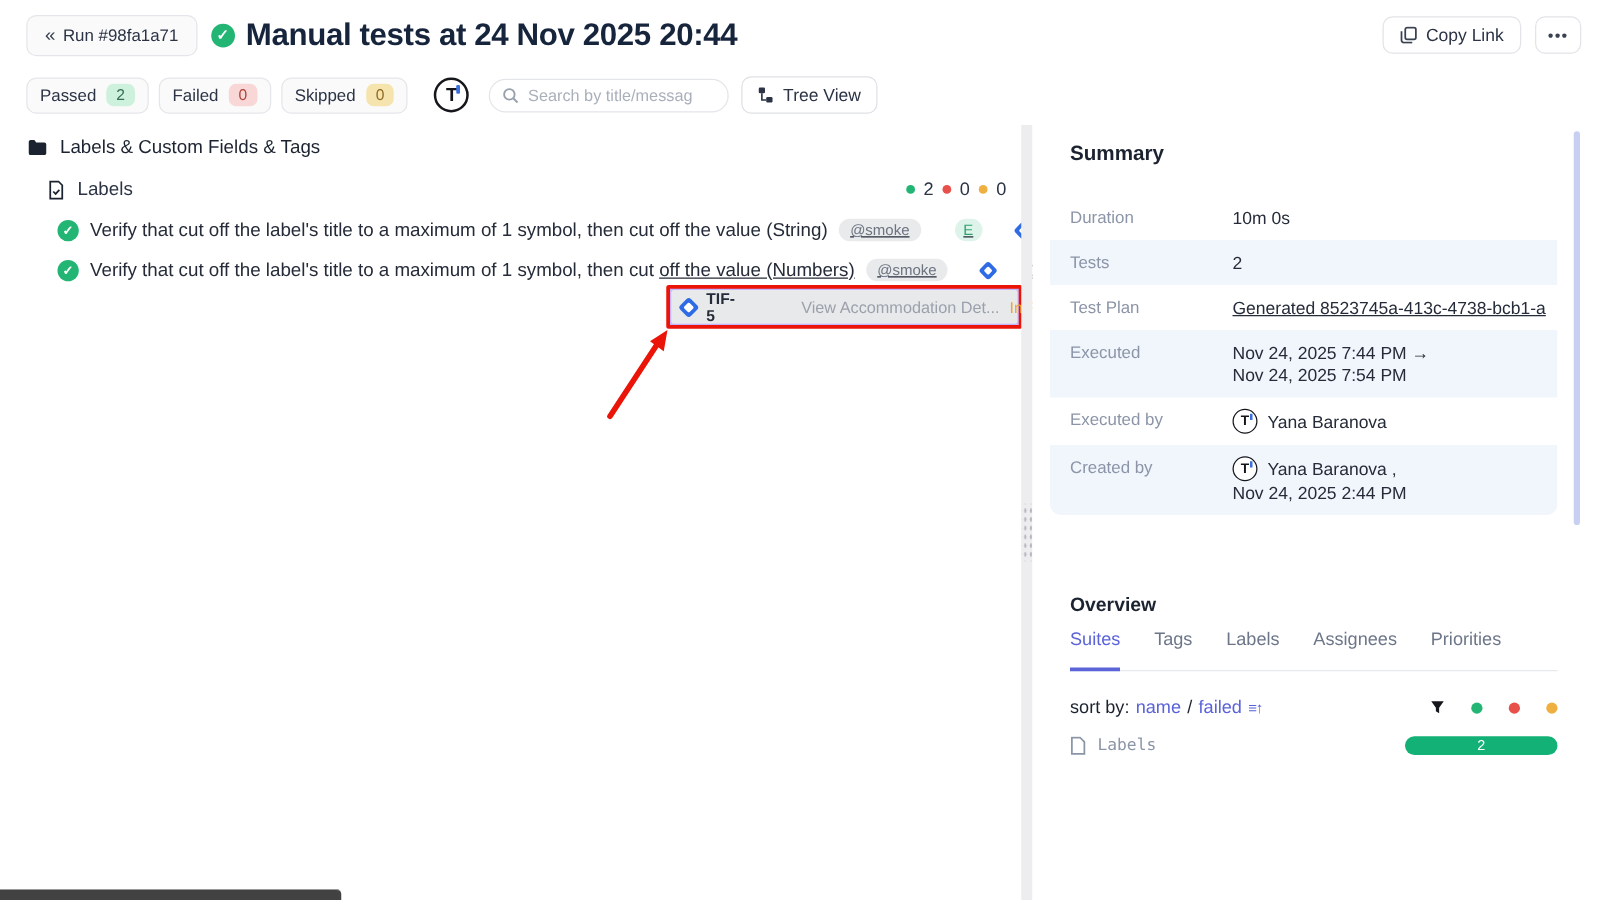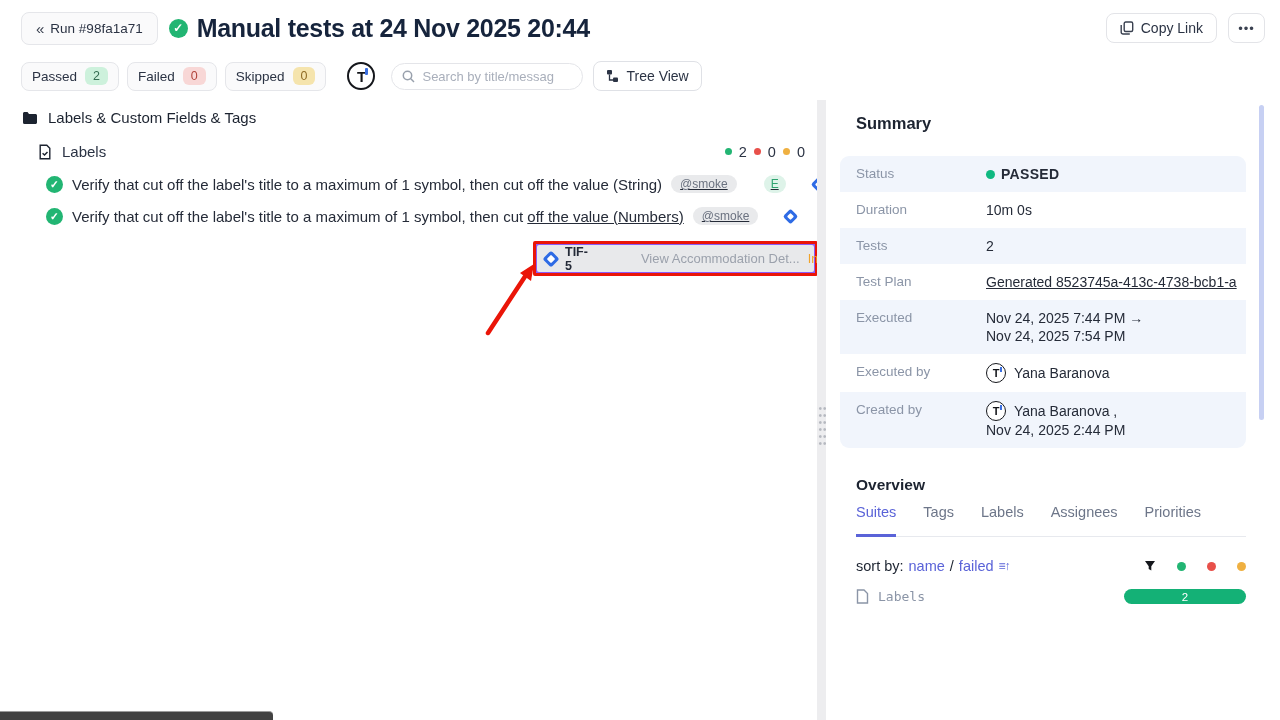--- a/index.html
+++ b/index.html
@@ -48,21 +48,21 @@
   .test-title { white-space:nowrap; }
   .u { text-decoration:underline; }
   .row-badges { margin-left:auto; display:flex; align-items:center; gap:27px;text-decoration:underline; }
   .tag-pill { background:#e9eaec; color:#6b7280; border-radius:9px; font-size:12px; padding:2px 9px; }
   .env-pill { background:#def3e9; color:#2fa370; border-radius:9px; font-size:12px; padding:2px 7px; font-weight:500; }
   .diamond { width:11px; height:11px; background:#2e6be5; border-radius:2.5px; transform:rotate(45deg); position:relative; flex:none; }
   .diamond::after { content:""; position:absolute; inset:3px; background:#fff; border-radius:1px; }
   .issue-count { font-size:14px; color:#3b4354; }
 
   
-  .anno-box { position:absolute; left:533px; top:241px; width:285px; height:35px; border:3px solid #ea1508; border-radius:2px; background:#8b5cf6; padding:1px; }
+  .anno-box { position:absolute; left:533px; top:228px; width:285px; height:35px; border:3px solid #ea1508; border-radius:2px; background:#c4b5fd; padding:1px; }
   .issue-popup { width:100%; height:100%; background:#e8e9eb; border-radius:2px; display:flex; align-items:center; gap:8px; padding:0 8px; }
   .issue-popup .diamond { width:12px; height:12px; }
   .issue-key { font-size:12.5px; font-weight:700; color:#252b38; }
   .issue-title { font-size:13px; color:#9ba1ac; white-space:nowrap;margin-left:45px; }
   .issue-status { font-size:12.5px; color:#f0a32a; margin-left:auto; white-space:nowrap; }
   .anno-arrow { position:absolute; left:470px; top:255px; width:80px; height:85px; pointer-events:none; }
 
   
   .splitter { position:absolute; left:817px; top:100px; width:9px; bottom:0; background:#ededef; cursor:col-resize; }
   .splitter-handle { position:absolute; left:0; top:303px; width:9px; height:46px;
@@ -228,27 +228,20 @@
 </svg>
 
 <div class="splitter">
   <div class="splitter-handle"></div>
 </div>
 
 <div class="sidebar">
   <div class="side-heading summary-heading">Summary</div>
 
   <div class="summary-table">
-    <div class="srow alt">
-      <span class="lbl">Status</span>
-      <span class="val status-val">
-        <span class="status-dot"></span>
-        <span>PASSED</span>
-      </span>
-    </div>
     <div class="srow">
       <span class="lbl">Duration</span>
       <span class="val">10m 0s</span>
     </div>
     <div class="srow alt">
       <span class="lbl">Tests</span>
       <span class="val">2</span>
     </div>
     <div class="srow">
       <span class="lbl">Test Plan</span>

